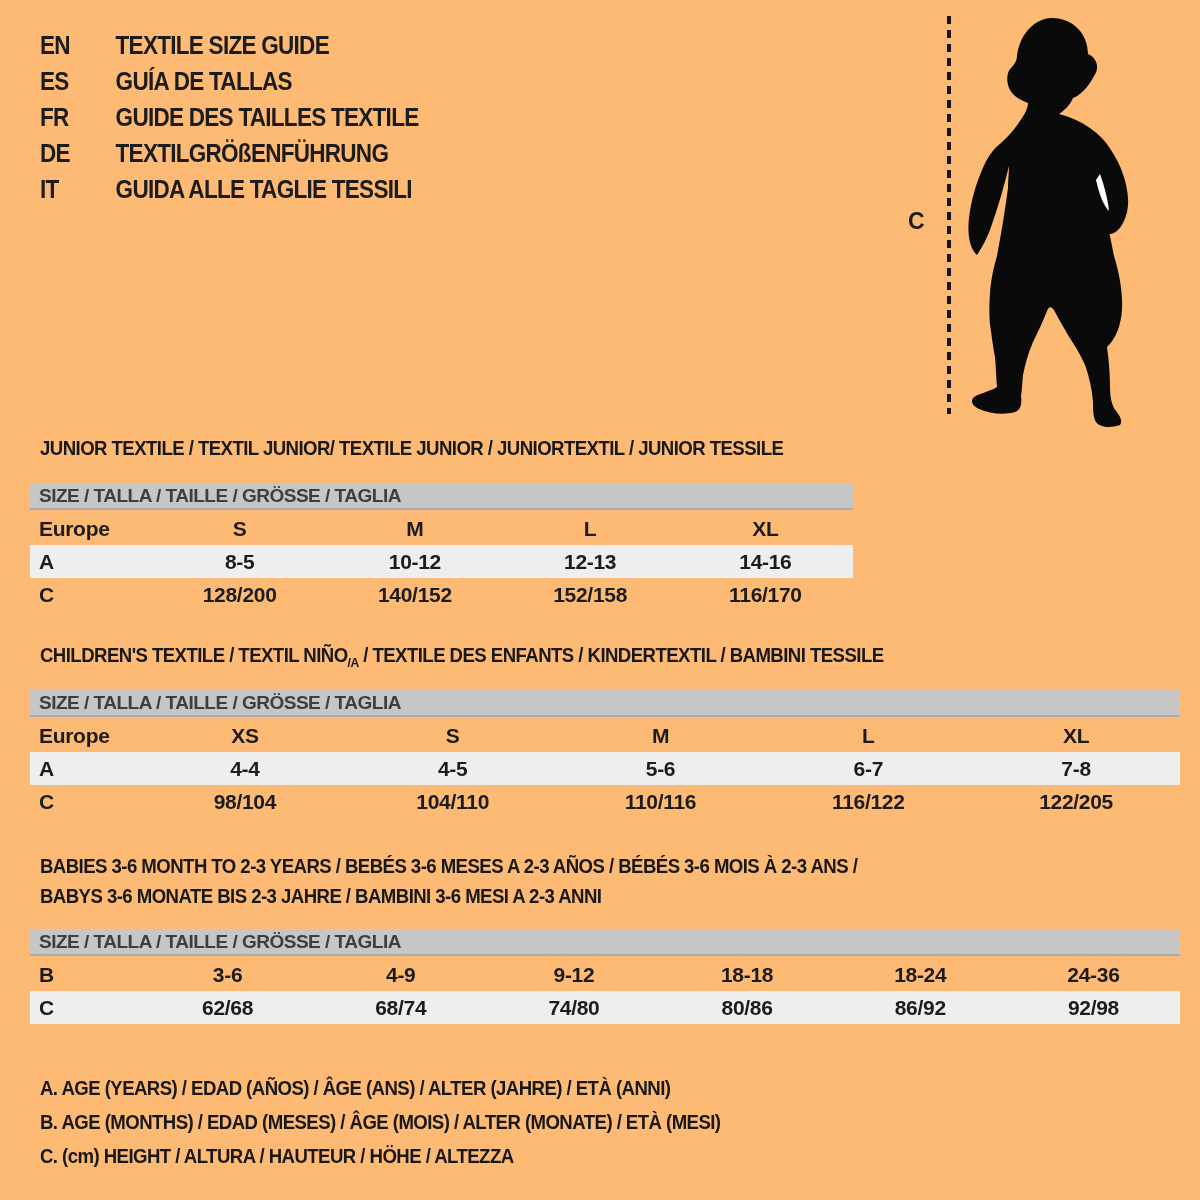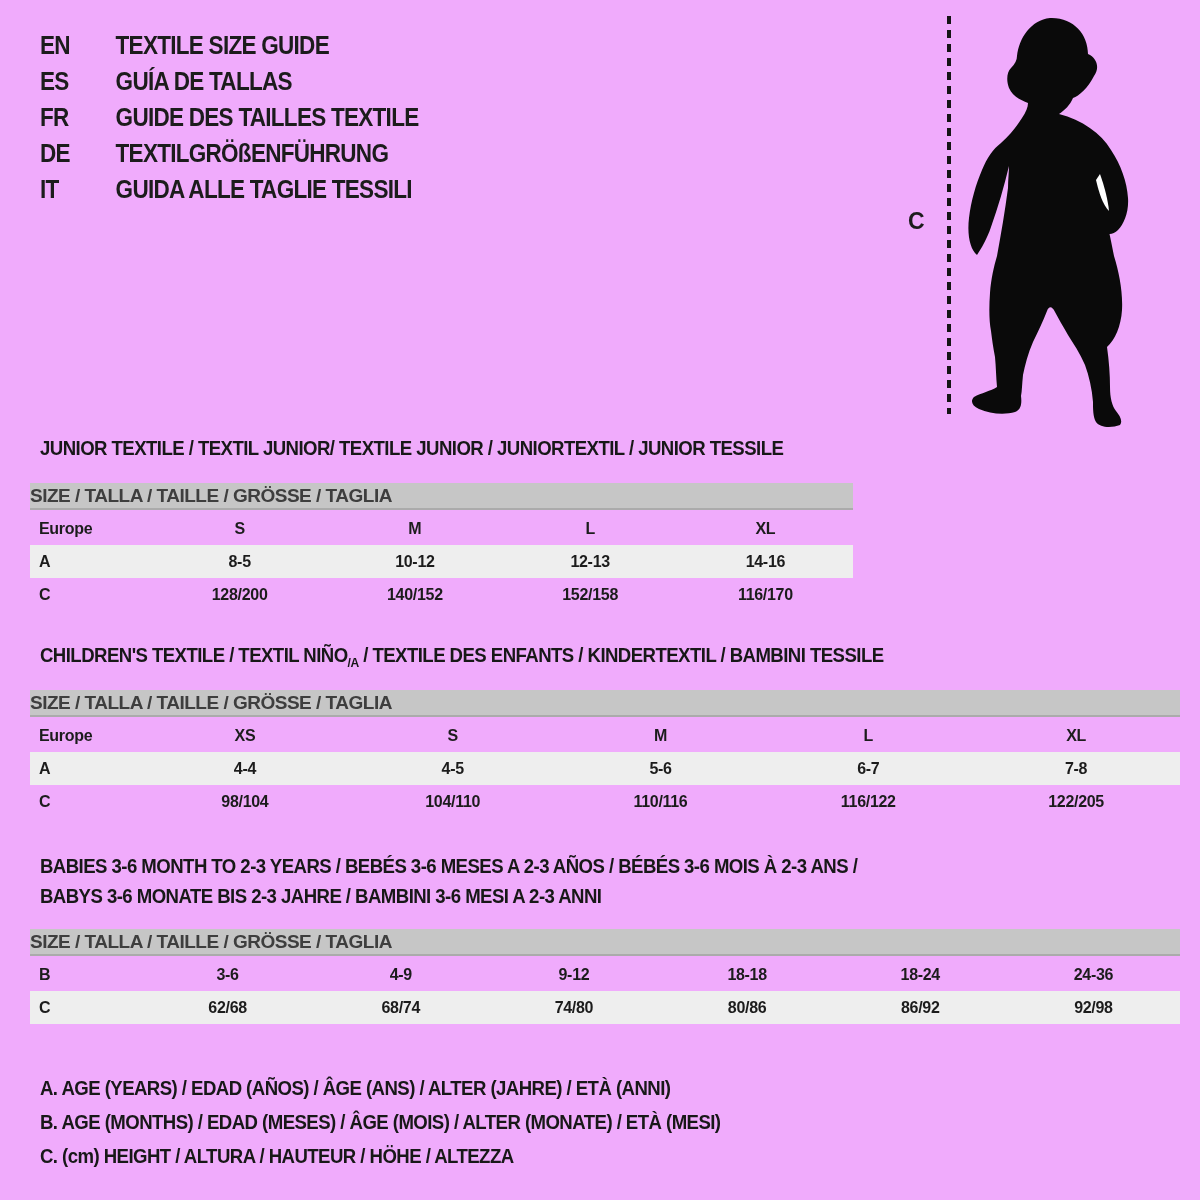--- a/index.html
+++ b/index.html
@@ -1,21 +1,21 @@
 <!DOCTYPE html>
 <html><head>
 <meta charset="utf-8">
 <style>
   * { box-sizing: border-box; margin: 0; padding: 0; }
   html,body { background: #ffffff; }
   .page {
     position: relative;
     width: 1200px;
     height: 1200px;
-    background: #f0abfc;
+    background: #fdba74;
     overflow: hidden;
     font-family: "Liberation Sans", sans-serif;
     font-weight: bold;
     color: #1c1c1c;
   }
 
   
   .lang-block {
     position: absolute;
     left: 40px;
@@ -60,25 +60,26 @@
 
   
   .size-table { position: absolute; left: 30px; }
   .size-band {
     height: 27px;
     background: #c6c6c6;
     border-bottom: 2px solid #ababab;
     margin-bottom: 2px;
     display: flex;
     align-items: center;
+    padding-left: 9px;
     font-size: 19px;
     color: #3e3e3e;
     letter-spacing: -0.5px;
   }
-  .trow { display: flex; height: 33px; align-items: center; font-size: 16px; letter-spacing: -0.3px; }
+  .trow { display: flex; height: 33px; align-items: center; font-size: 21px; letter-spacing: -0.3px; }
   .trow.shaded { background: #eeeeee; }
   .tcell { flex: 1; text-align: center; }
   .tcell.label { flex: 0 0 var(--labelw, 115px); text-align: left; padding-left: 9px; }
 
   .t-junior   { top: 483px; width: 823px;  --labelw: 122px; }
   .t-children { top: 690px; width: 1150px; --labelw: 111px; }
   .t-babies   { top: 929px; width: 1150px; --labelw: 111px; }
 </style>
 </head>
 <body>

